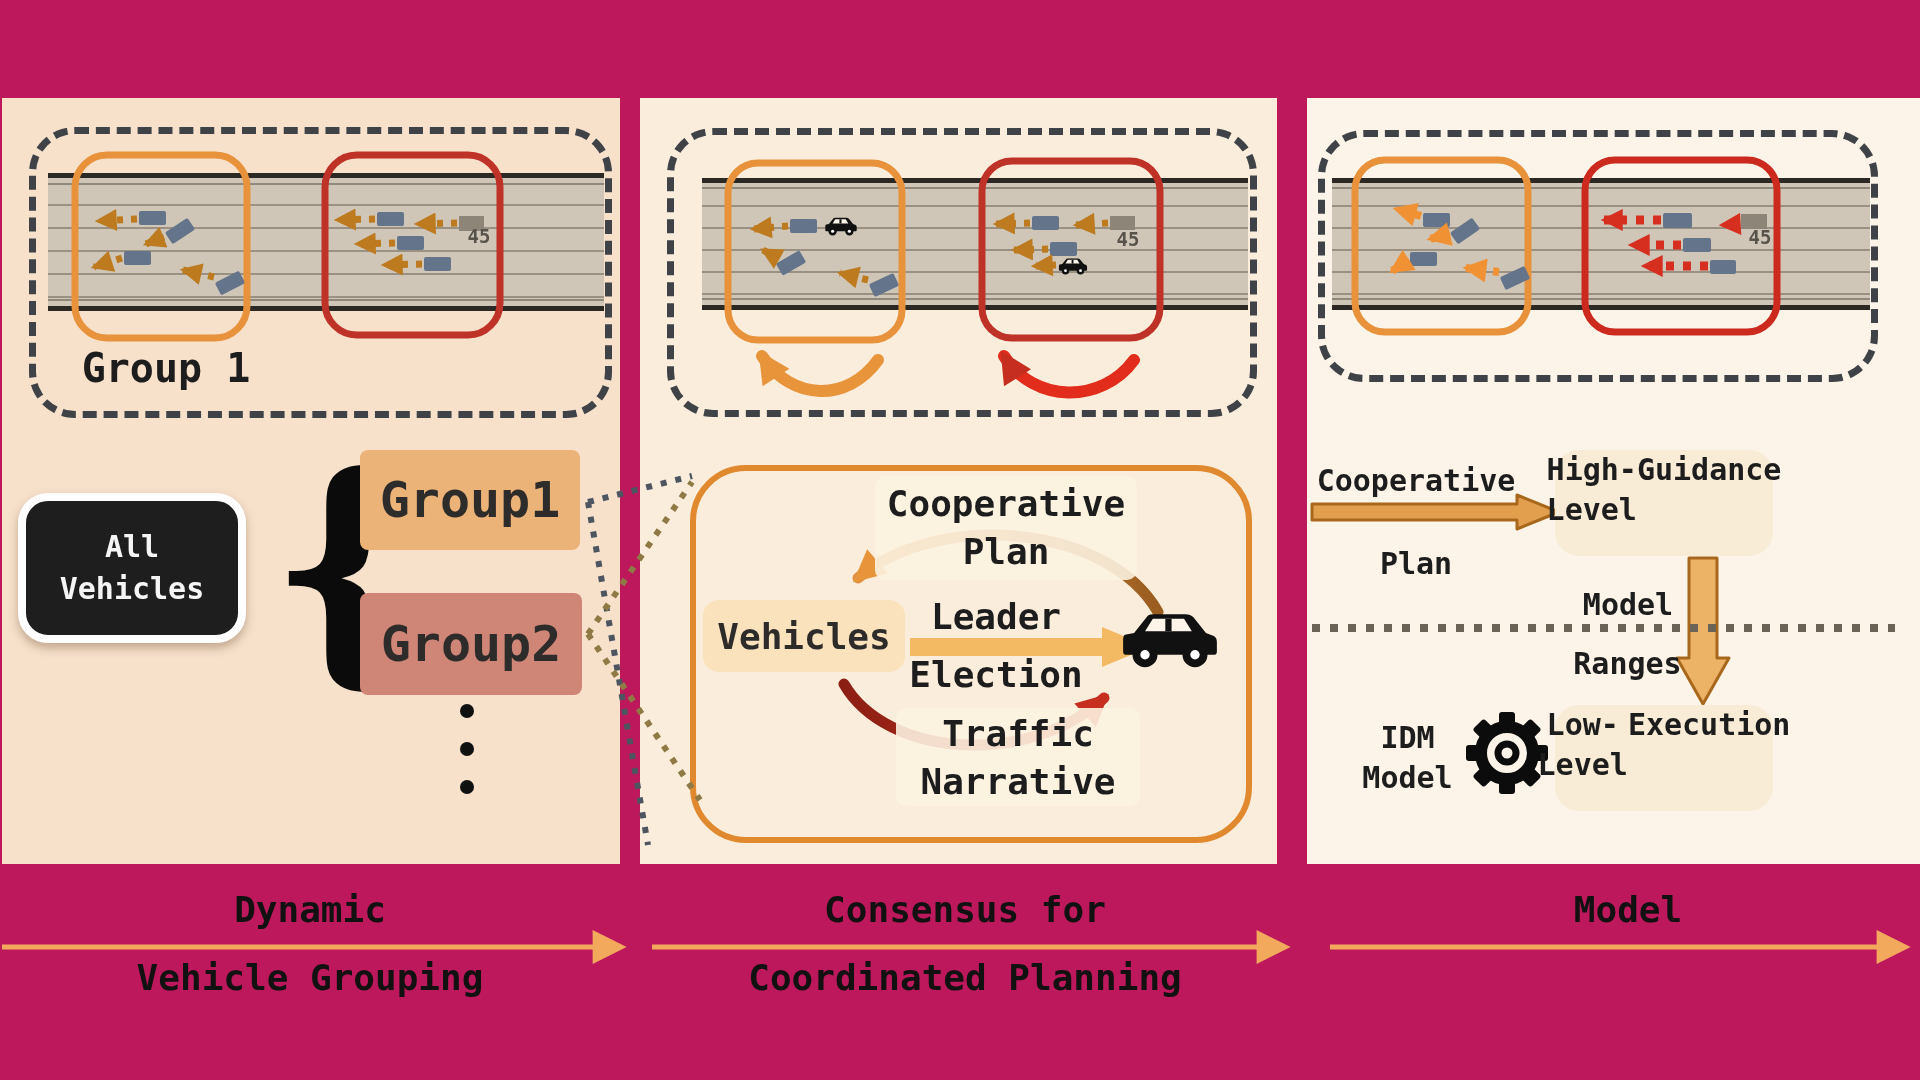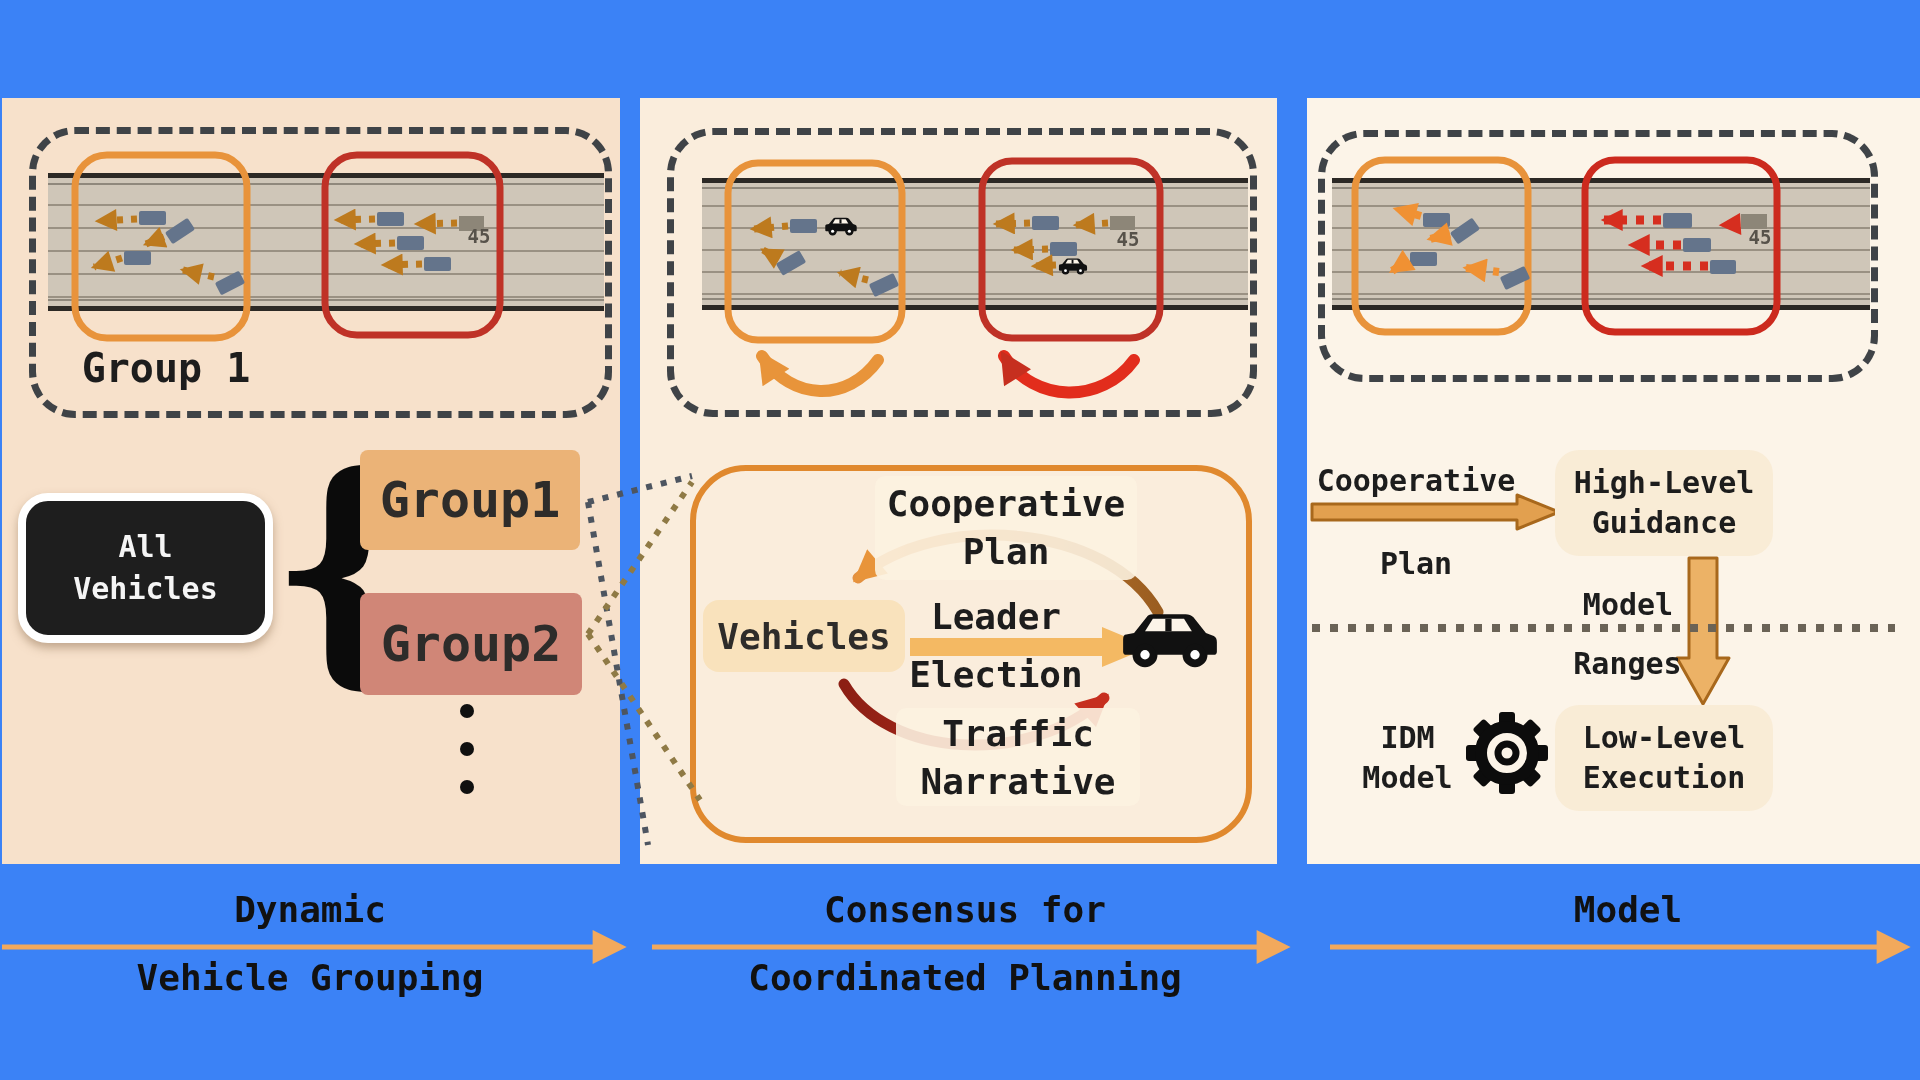--- a/index.html
+++ b/index.html
@@ -1,45 +1,45 @@
 <!DOCTYPE html>
 <html><head>
 <meta charset="utf-8">
 <style>
   html,body{margin:0;padding:0;background:#fff;}
-  .canvas{position:relative;width:1920px;height:1080px;background:#3b82f6;overflow:hidden;
+  .canvas{position:relative;width:1920px;height:1080px;background:#be185d;overflow:hidden;
           font-family:"DejaVu Sans Mono",monospace;}
   .panel{position:absolute;top:98px;height:766px;}
   #p1{left:2px;width:618px;background:#f7e1cb;}
   #p2{left:640px;width:637px;background:#faeddc;}
   #p3{left:1307px;width:613px;background:#fcf4e8;}
   .dashed{position:absolute;border:7px dashed #3f4347;border-radius:46px;box-sizing:border-box;}
   svg{position:absolute;overflow:visible;}
   .t{position:absolute;font-weight:700;color:#1d1d1d;text-align:center;white-space:nowrap;}
   .s40{font-size:40px;line-height:44px;}
   .s36{font-size:36px;line-height:46px;}
   .s30{font-size:30px;line-height:40px;}
   .sign45{position:absolute;font-size:19px;font-weight:700;color:#57524a;text-align:center;width:50px;}
   .chip{position:absolute;border-radius:8px;display:flex;align-items:center;justify-content:center;
         font-weight:700;color:#2e2c2a;font-size:50px;}
   .chip1{left:358px;top:352px;width:220px;height:100px;background:#ebb377;}
   .chip2{left:358px;top:479px;width:222px;height:102px;background:#d08677;margin-top:16px;}
-  .allv{position:absolute;left:16px;top:395px;width:255px;height:150px;background:#1e1e1e;
+  .allv{position:absolute;left:16px;top:395px;width:228px;height:150px;background:#1e1e1e;
         border:8px solid #ffffff;border-radius:30px;box-shadow:0 5px 10px rgba(140,110,80,.5);
         color:#f5f5f5;display:flex;flex-direction:column;justify-content:center;align-items:center;
         font-weight:700;font-size:30px;line-height:42px;box-sizing:border-box;}
   .brace{position:absolute;left:266px;top:378px;width:80px;height:185px;
          font-family:"DejaVu Serif",serif;font-weight:700;font-size:248px;line-height:178px;color:#0b0b0b;}
   .vdot{position:absolute;width:14px;height:14px;border-radius:50%;background:#101010;left:458px;}
   .consensus{position:absolute;left:50px;top:367px;width:562px;height:378px;border:6px solid #e0892e;
              border-radius:56px;box-sizing:border-box;}
   .softchip{position:absolute;background:rgba(252,242,224,0.9);border-radius:10px;font-weight:700;
             color:#1d1d1d;text-align:center;}
   .fbox{position:absolute;background:#f9ecd6;border-radius:24px;font-weight:700;color:#1d1d1d;
-        text-align:center;font-size:30px;line-height:40px;display:flex;flex-direction:column;
+        text-align:center;font-size:30px;line-height:40px;display:flex;flex-direction:row;
         justify-content:center;}
   .caption{position:absolute;width:550px;font-weight:700;font-size:36px;line-height:52px;
            color:#111;text-align:center;white-space:nowrap;}
 </style>
 </head>
 <body>
 
 <div class="canvas">
 
   <section id="p1" class="panel">

